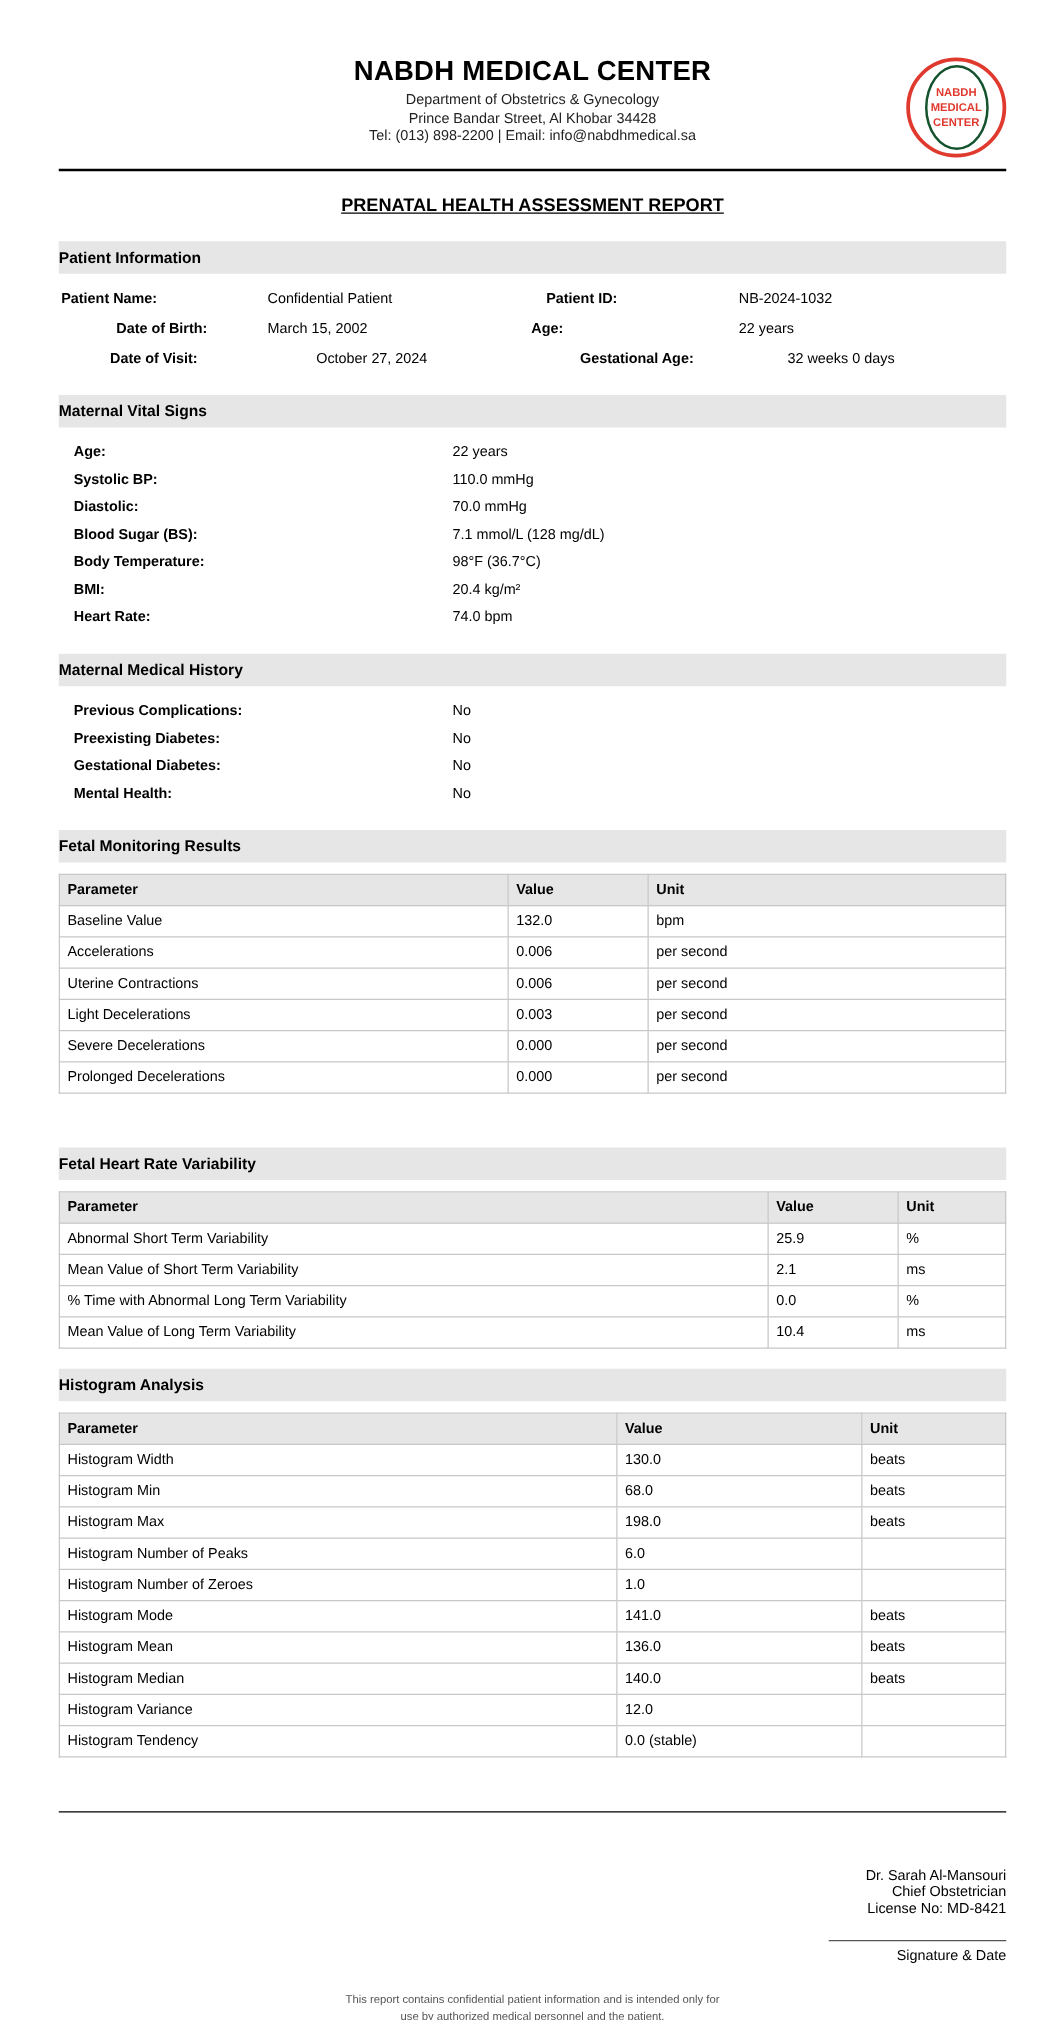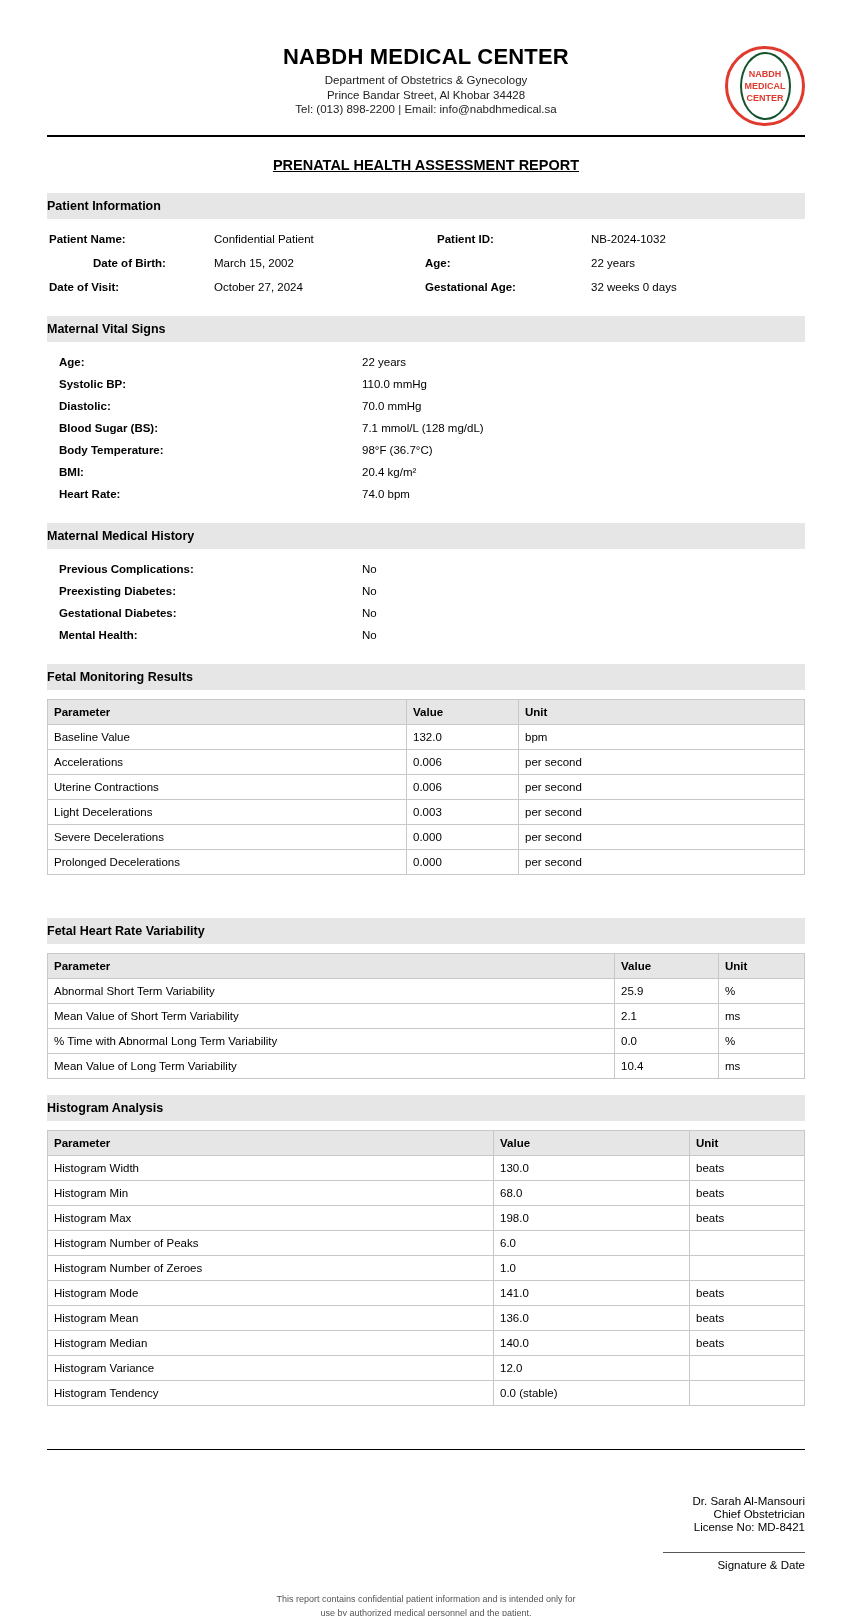--- a/index.html
+++ b/index.html
@@ -72,21 +72,21 @@
       <span style="left:167px;">Confidential Patient</span>
       <span class="lbl" style="left:378px;margin-left:12px;">Patient ID:</span>
       <span style="left:544px;">NB-2024-1032</span>
     </div>
     <div class="info-row" style="top:241px;">
       <span class="lbl" style="left:2px;margin-left:44px;">Date of Birth:</span>
       <span style="left:167px;">March 15, 2002</span>
       <span class="lbl" style="left:378px;">Age:</span>
       <span style="left:544px;">22 years</span>
     </div>
-    <div class="info-row" style="top:265px;">
+    <div class="info-row" style="top:265px;margin-left:39px;">
       <span class="lbl" style="left:2px;">Date of Visit:</span>
       <span style="left:167px;">October 27, 2024</span>
       <span class="lbl" style="left:378px;">Gestational Age:</span>
       <span style="left:544px;">32 weeks 0 days</span>
     </div>
   </div>
 
   <div class="section-bar" style="top:300px;">Maternal Vital Signs</div>
   <div class="kv-list" style="top:0;">
     <div class="kv-row" style="top:340px;">

